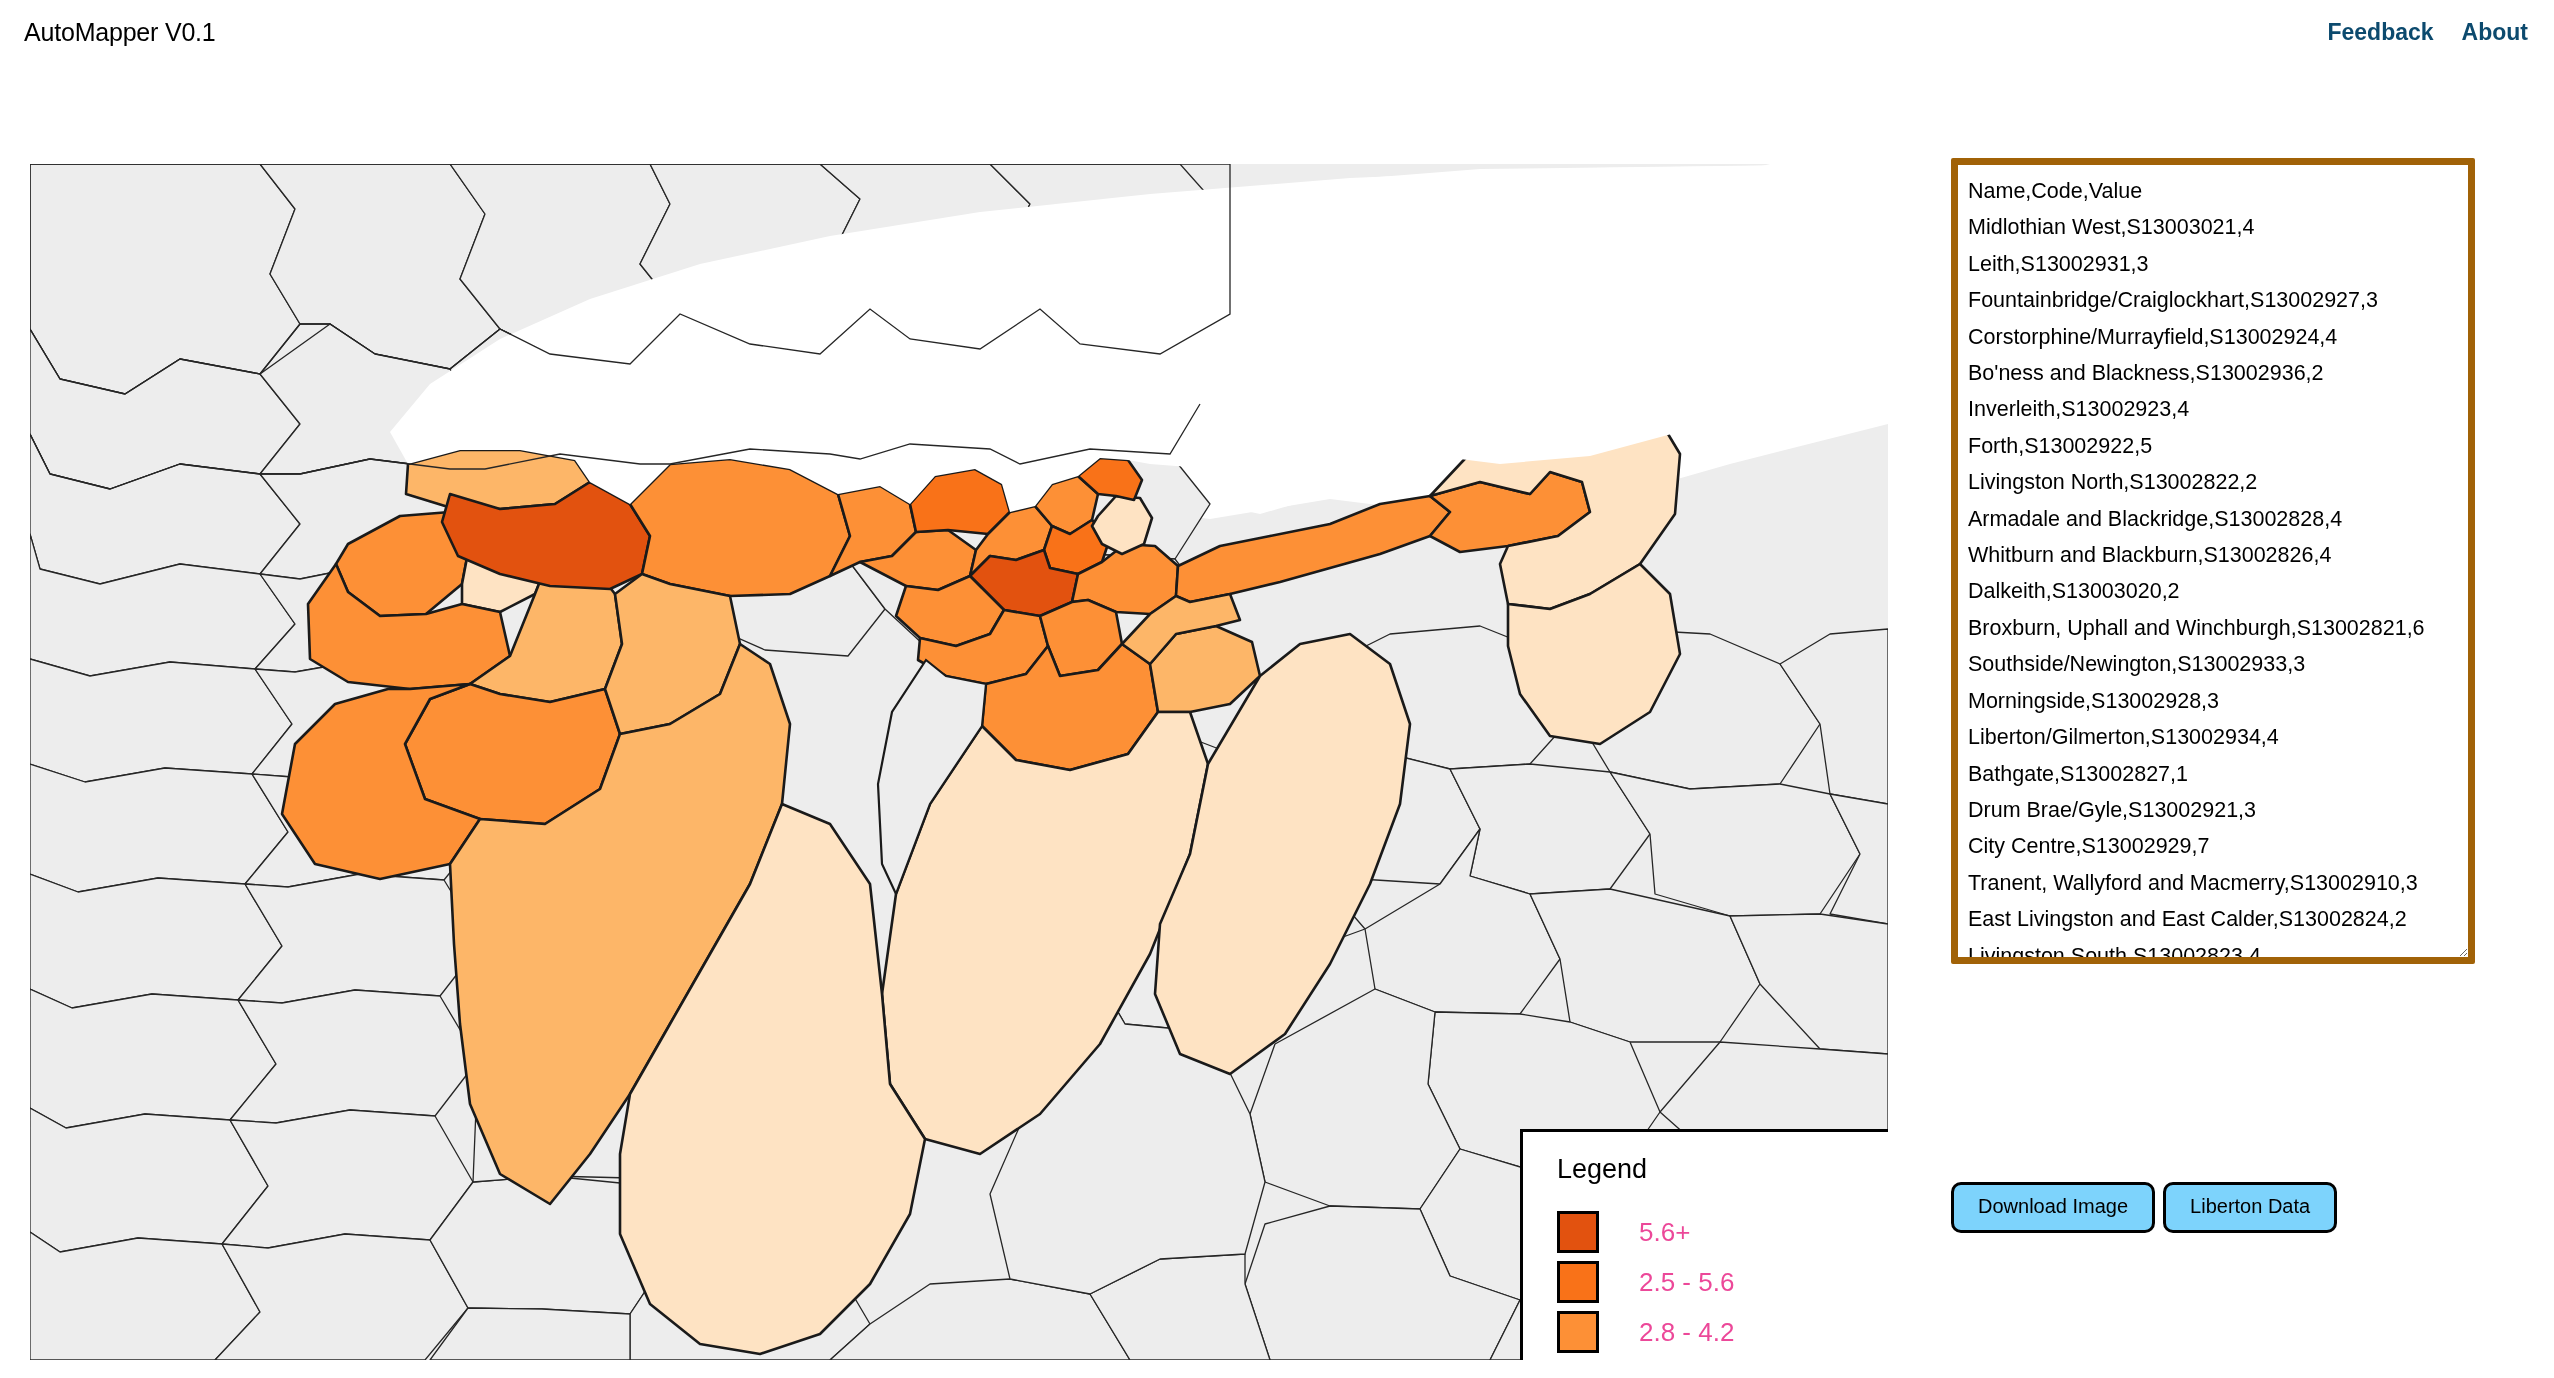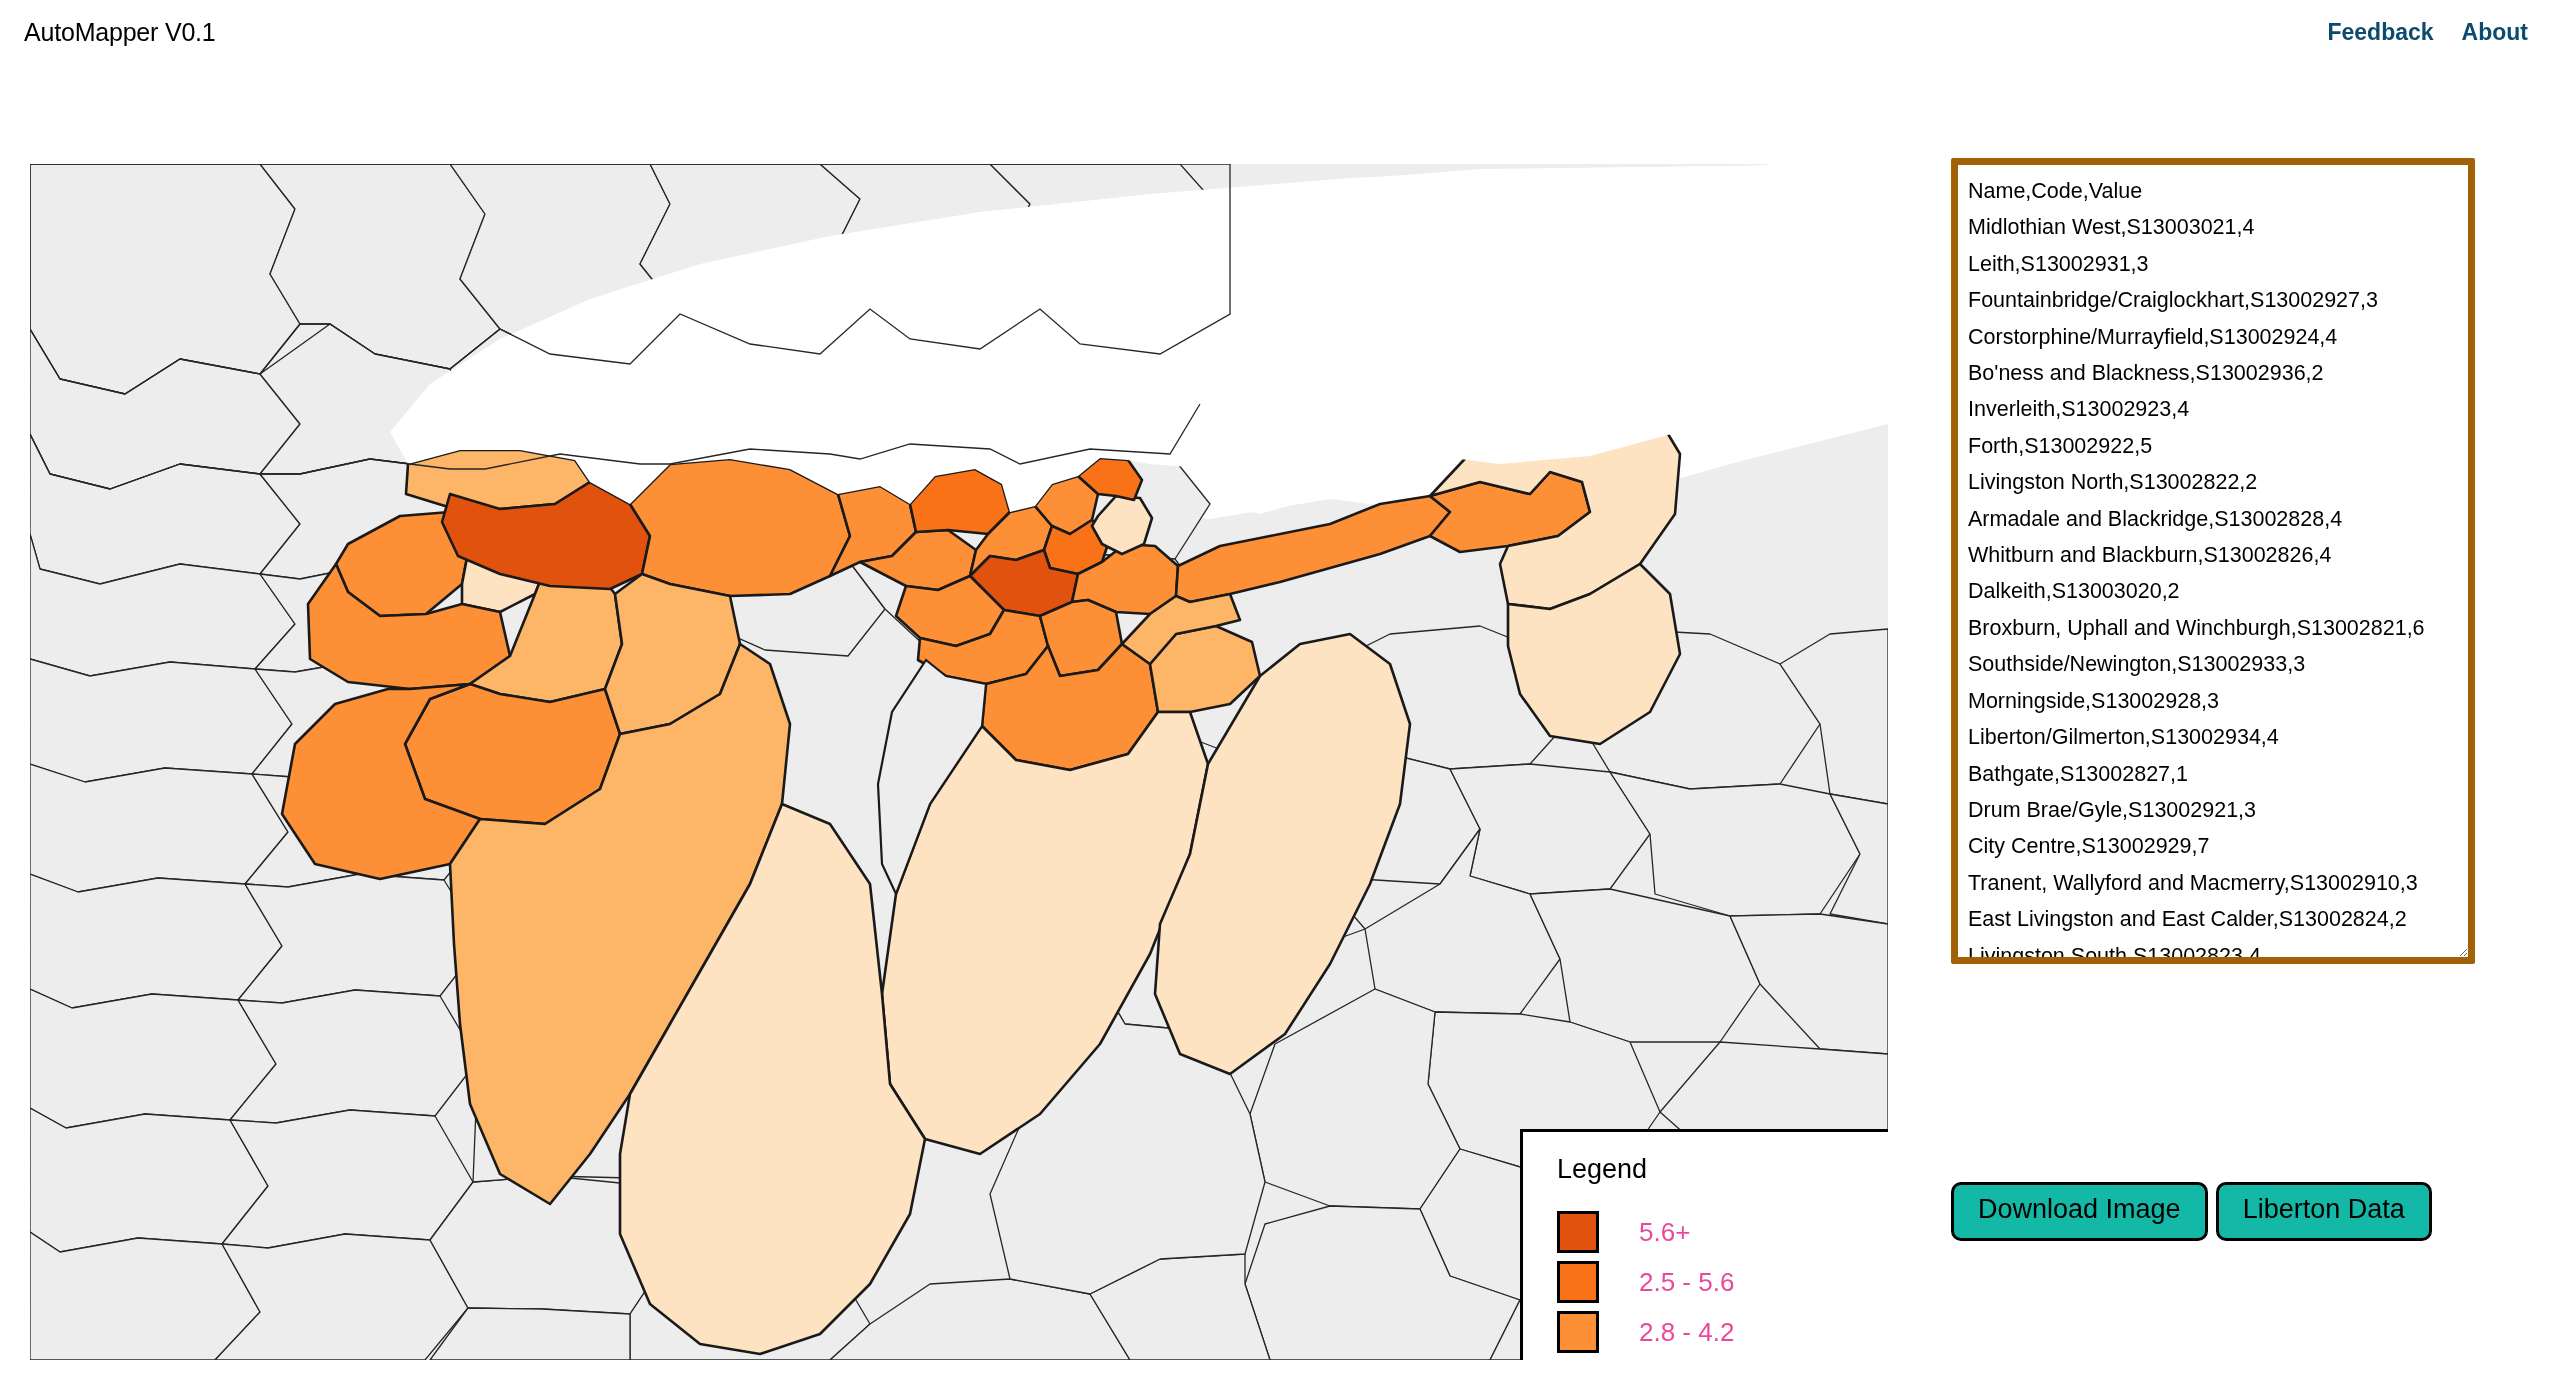--- a/index.html
+++ b/index.html
@@ -107,25 +107,25 @@
     white-space: pre-wrap;
     word-break: break-word;
   }
   #download-buttons {
     position: absolute;
     left: 1951px; top: 1182px;
     display: flex;
     gap: 8px;
   }
   .download-btn {
-    background: #14b8a6;
+    background: #7dd3fc;
     border: 3px solid #000000;
     border-radius: 10px;
     font-family: "Liberation Sans", sans-serif;
-    font-size: 27px;
+    font-size: 20px;
     color: #000000;
     padding: 10px 24px 13px 24px;
     cursor: pointer;
     white-space: nowrap;
     line-height: 1.1;
   }
 </style>
 </head>
 <body>
 

